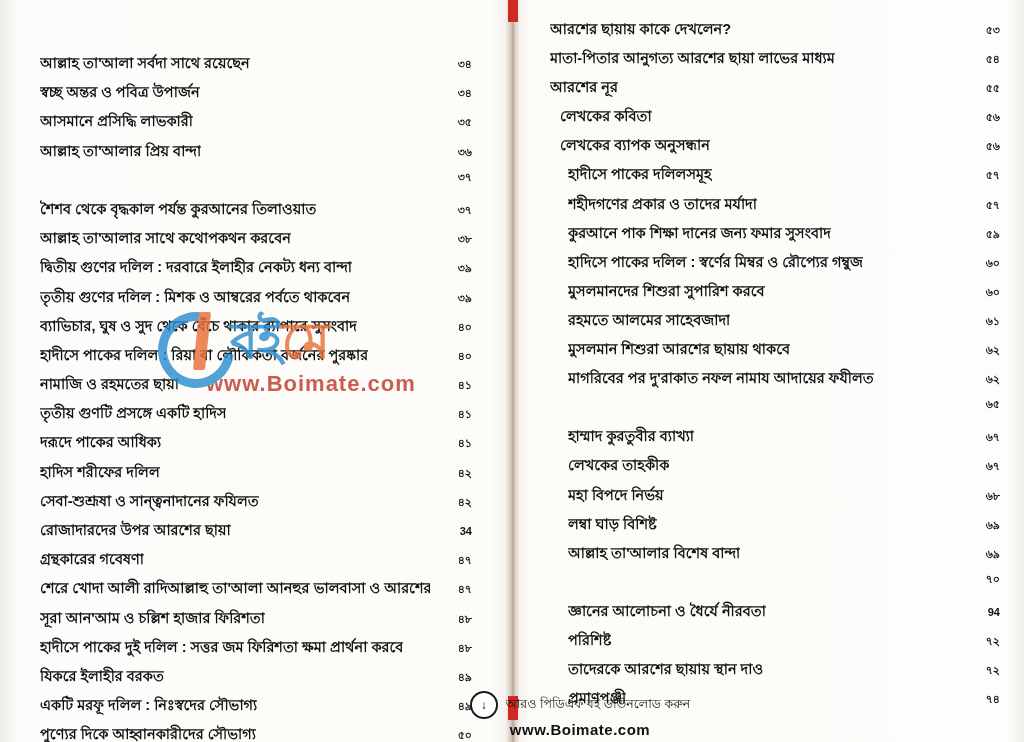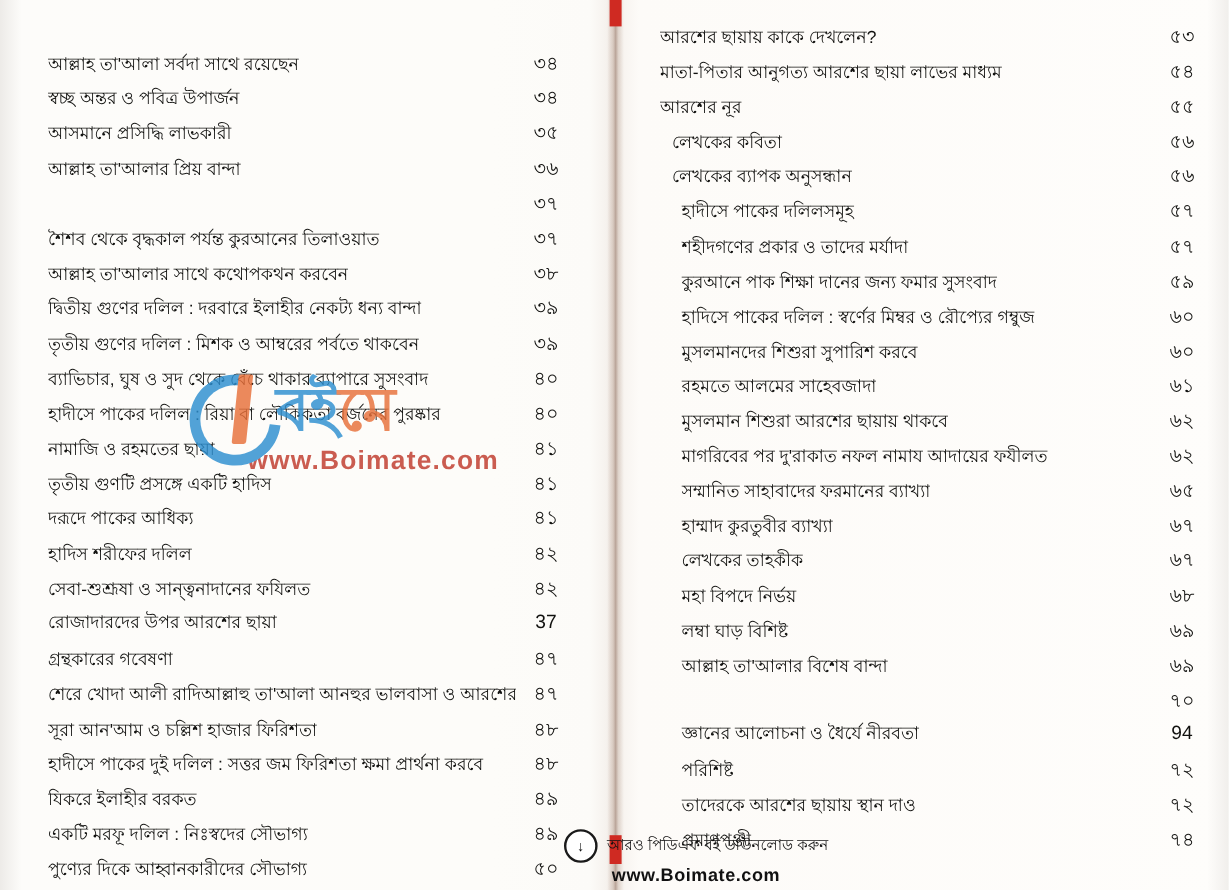--- a/index.html
+++ b/index.html
@@ -57,22 +57,23 @@
   }
 
   .columns {
     position: absolute;
     inset: 0;
     display: flex;
   }
   .col {
     position: relative;
     box-sizing: border-box;
-  }
-  .col-left  { width: 506px; padding: 40px 34px 0 40px; }
+    font-weight: bold;
+  }
+  .col-left  { width: 506px; padding: 40px 34px 0 40px; margin-top: 12px; }
   .col-right { width: 518px; padding: 18px 24px 0 44px; }
 
   .toc-list {
     list-style: none;
     margin: 0;
     padding: 0;
   }
   .toc-item {
     display: flex;
     align-items: baseline;
@@ -87,23 +88,23 @@
     flex: 0 1 auto;
     overflow: hidden;
     text-overflow: clip;
   }
   .toc-fill {
     flex: 1 1 auto;
     min-width: 8px;
   }
   .toc-page {
     flex: 0 0 auto;
-    text-align: center;
+    text-align: right;
     width: 34px;
-    font-size: 16px;
+    font-size: 11px;
   }
   .col-right .toc-page { width: 30px; }
 
   
   .ind-1 { padding-left: 10px; }
   .ind-2 { padding-left: 18px; }
 
   
   .watermark {
     position: absolute;
@@ -291,21 +292,21 @@
             <span class="toc-page">৪২</span>
           </li>
           <li class="toc-item">
             <span class="toc-title">সেবা-শুশ্রূষা ও সান্ত্বনাদানের ফযিলত</span>
             <span class="toc-fill"></span>
             <span class="toc-page">৪২</span>
           </li>
           <li class="toc-item">
             <span class="toc-title">রোজাদারদের উপর আরশের ছায়া</span>
             <span class="toc-fill"></span>
-            <span class="toc-page">37</span>
+            <span class="toc-page">34</span>
           </li>
           <li class="toc-item">
             <span class="toc-title">গ্রন্থকারের গবেষণা</span>
             <span class="toc-fill"></span>
             <span class="toc-page">৪৭</span>
           </li>
           <li class="toc-item">
             <span class="toc-title">শেরে খোদা আলী রাদিআল্লাহু তা'আলা আনহুর ভালবাসা ও আরশের ছায়া</span>
             <span class="toc-fill"></span>
             <span class="toc-page">৪৭</span>
@@ -404,21 +405,20 @@
             <span class="toc-title">মুসলমান শিশুরা আরশের ছায়ায় থাকবে</span>
             <span class="toc-fill"></span>
             <span class="toc-page">৬২</span>
           </li>
           <li class="toc-item ind-2">
             <span class="toc-title">মাগরিবের পর দু'রাকাত নফল নামায আদায়ের ফযীলত</span>
             <span class="toc-fill"></span>
             <span class="toc-page">৬২</span>
           </li>
           <li class="toc-item ind-2">
-            <span class="toc-title">সম্মানিত সাহাবাদের ফরমানের ব্যাখ্যা</span>
             <span class="toc-fill"></span>
             <span class="toc-page">৬৫</span>
           </li>
           <li class="toc-item ind-2">
             <span class="toc-title">হাম্মাদ কুরতুবীর ব্যাখ্যা</span>
             <span class="toc-fill"></span>
             <span class="toc-page">৬৭</span>
           </li>
           <li class="toc-item ind-2">
             <span class="toc-title">লেখকের তাহকীক</span>

